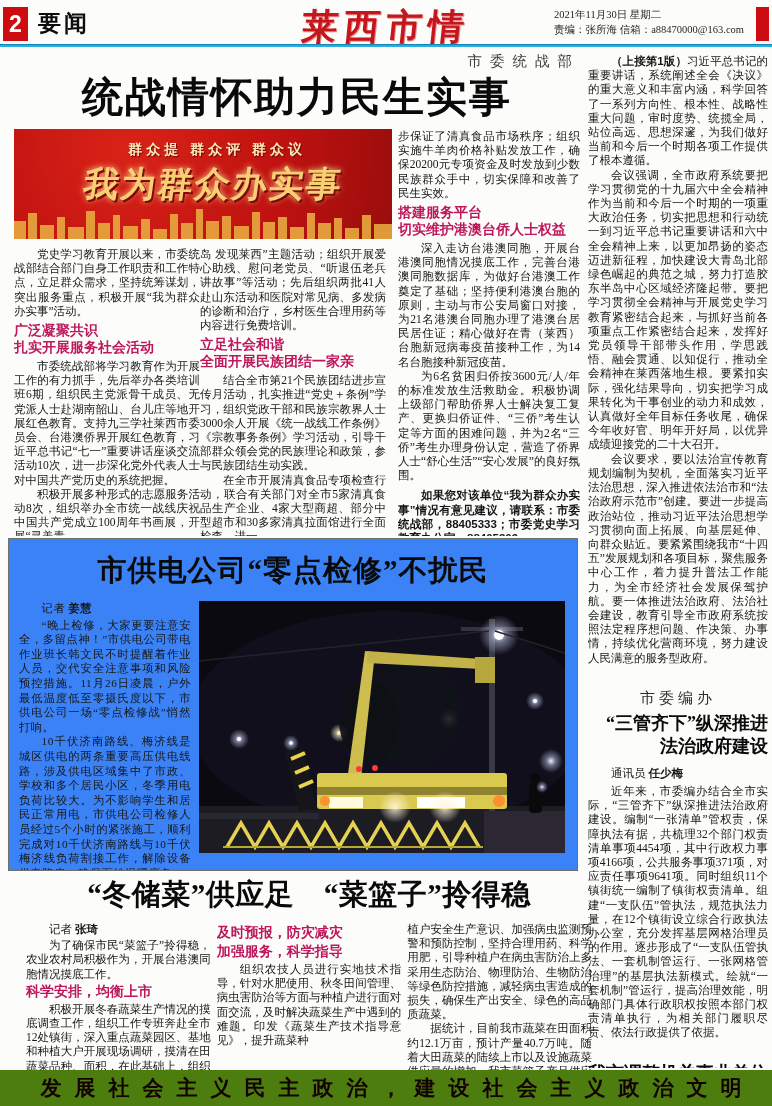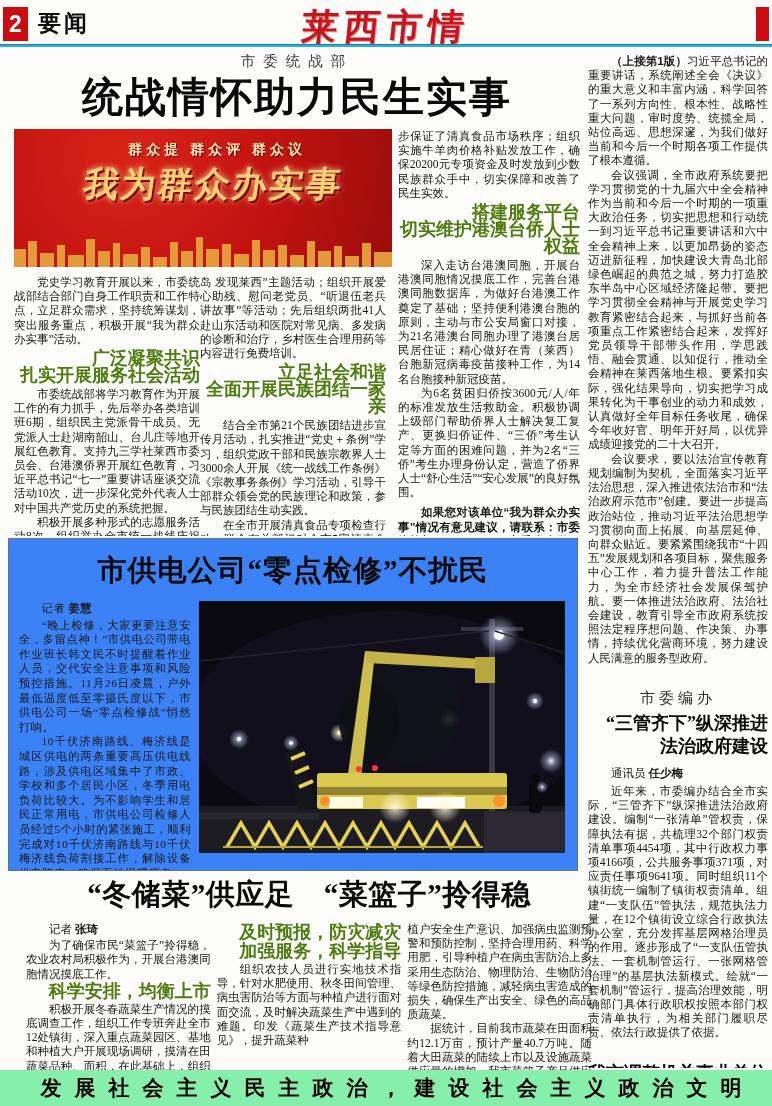--- a/index.html
+++ b/index.html
@@ -12,37 +12,37 @@
   .pagenum { position:absolute; left:3px; top:7px; width:25px; height:34px; background:#cc0c10; color:#fff; font-weight:bold; font-size:23px; text-align:center; line-height:34px; font-family:"Liberation Sans",sans-serif; }
   .section { position:absolute; left:38px; top:8px; font-size:23px; font-weight:900; letter-spacing:3px; color:#0d0d0d; font-family:"Liberation Sans",sans-serif; }
   .masthead { position:absolute; left:50%; top:3px; transform:translateX(-50%) skewX(-6deg); font-size:36px; font-weight:900; color:#c4161c; letter-spacing:6px; text-shadow:1px 1px 0 #e8908f; white-space:nowrap; }
   .hdrinfo { position:absolute; right:28px; top:7px; text-align:left; font-size:10.5px; line-height:15px; color:#1f1f1f; }
   .redbar-r { position:absolute; right:3px; top:7px; width:13px; height:34px; background:#cc0c10; }
   .bluerule { position:absolute; top:44px; left:0; width:772px; height:3px; background:#2aaede; border-top:1px solid #1284b8; }
 
   
   .bodytext p { font-size:11.5px; line-height:14.2px; text-align:justify; text-indent:2em; color:#161616; }
   .bodytext p.cont { text-indent:0; }
-  h4.subhead { font-family:"Liberation Sans","DejaVu Sans",sans-serif; font-size:18px; line-height:17px; text-align:right; margin:4px 0 3px; color:#4d7c0f; }
+  h4.subhead { font-family:"Liberation Sans","DejaVu Sans",sans-serif; font-size:14px; line-height:17px; text-align:left; margin:4px 0 3px; color:#be185d; }
   .byline { font-size:11.5px; text-indent:1.2em; margin-bottom:2px; }
   .byline b { font-family:"Liberation Sans",sans-serif; }
 
   
   .lead { position:absolute; left:14px; top:52px; width:566px; height:484px; overflow:hidden; }
-  .kicker { text-align:center; font-size:14.5px; letter-spacing:8px; color:#3c3c3c; }
+  .kicker { text-align:right; font-size:14.5px; letter-spacing:8px; color:#3c3c3c; }
   .lead-hl { text-align:center; font-size:41px; font-weight:900; letter-spacing:2px; color:#0a0a0a; line-height:48px; margin-top:2px; }
   .lead-row { display:flex; gap:6px; margin-top:8px; }
   .lead-left { width:378px; }
   .lead-cols { display:flex; gap:0; margin-top:8px; }
   .lead-colA,.lead-colB { width:186px; height:292px; overflow:hidden; }
   .lead-col3 { width:182px; height:410px; overflow:hidden; }
   .contact-note { font-family:"Liberation Sans",sans-serif; font-weight:bold; font-size:11.5px; line-height:14.6px; text-align:justify; text-indent:2em; margin-top:6px; }
 
   
-  .banner { position:relative; width:378px; height:138px; background:radial-gradient(circle at 30% 20%, #d92318 0%, #c01210 55%, #990d0c 100%); overflow:hidden; }
+  .banner { position:relative; width:378px; height:110px; background:radial-gradient(circle at 30% 20%, #d92318 0%, #c01210 55%, #990d0c 100%); overflow:hidden; }
   .banner .tagline { position:absolute; top:12px; left:50%; transform:translateX(-42%); color:#fde9b8; font-weight:bold; font-size:14px; letter-spacing:4px; font-family:"Liberation Sans",sans-serif; text-shadow:1px 1px 1px #6e0706; white-space:nowrap; }
   .banner .slogan { position:absolute; top:32px; left:50%; transform:translateX(-46%) skewX(-8deg); color:#f7cf74; font-weight:900; font-size:35px; letter-spacing:2px; text-shadow:2px 2px 0 #7c0a07, 0 0 6px #ffe9a0; white-space:nowrap; }
   .banner svg.skyline { position:absolute; bottom:0; left:0; }
 
   
   .rightcol { position:absolute; left:588px; top:54px; width:180px; height:1014px; overflow:hidden; }
   .jump-label { font-weight:bold; font-family:"Liberation Sans",sans-serif; }
   .b2 { margin-top:24px; }
   .b2 .kicker2 { text-align:center; font-size:15px; letter-spacing:4px; color:#2e2e2e; }
   .hl-sm { text-align:right; font-weight:900; font-size:18px; line-height:23px; color:#0a0a0a; margin-top:4px; }
@@ -58,32 +58,36 @@
   .photo { width:366px; height:252px; background:#0c0b11; position:relative; }
 
   
   .veg { position:absolute; left:26px; top:875px; width:566px; height:197px; overflow:hidden; }
   .veg-hl { text-align:center; font-size:29px; font-weight:900; letter-spacing:0.5px; color:#0a0a0a; }
   .veg-cols { display:flex; gap:6px; margin-top:7px; }
   .veg-cols > div { width:186px; overflow:hidden; }
   .veg h4.subhead { margin:2px 0 2px; }
 
   
-  .footbanner { position:absolute; left:0; top:1070px; width:772px; height:36px; background:#86efac;padding-left:23px; }
+  .footbanner { position:absolute; left:0; top:1070px; width:772px; height:36px; background:#4d7c0f;padding-left:23px; }
   .footbanner span { display:block; text-align:center; font-size:21px; font-weight:900; color:#140202; letter-spacing:13px; line-height:36px; white-space:nowrap; }
 </style>
 </head>
 <body>
 
 <div class="page">
 
   <div class="hdr">
     <div class="pagenum">2</div>
     <div class="section">要闻</div>
     <div class="masthead">莱西市情</div>
+    <div class="hdrinfo">
+      <div>2021年11月30日 星期二</div>
+      <div>责编：张所海 信箱：a88470000@163.com</div>
+    </div>
     <div class="redbar-r"></div>
   </div>
   <div class="bluerule"></div>
 
   <div class="lead">
     <div class="kicker">市委统战部</div>
     <div class="lead-hl">统战情怀助力民生实事</div>
     <div class="lead-row">
       <div class="lead-left">
         <div class="banner">

